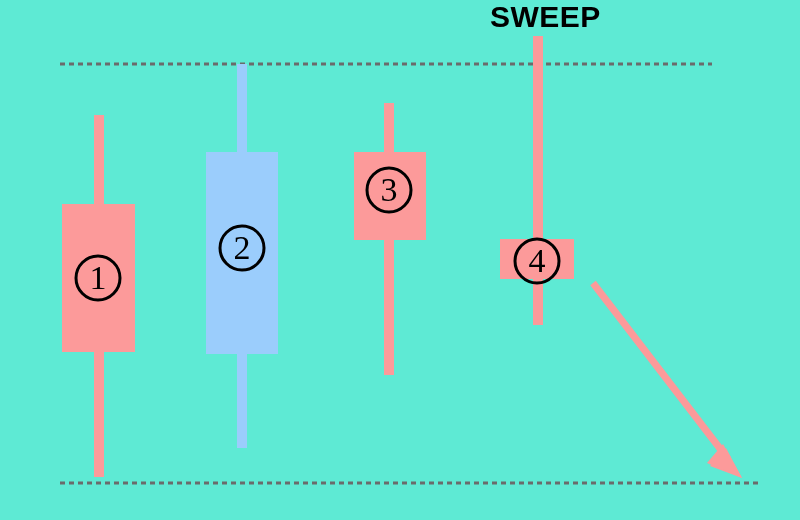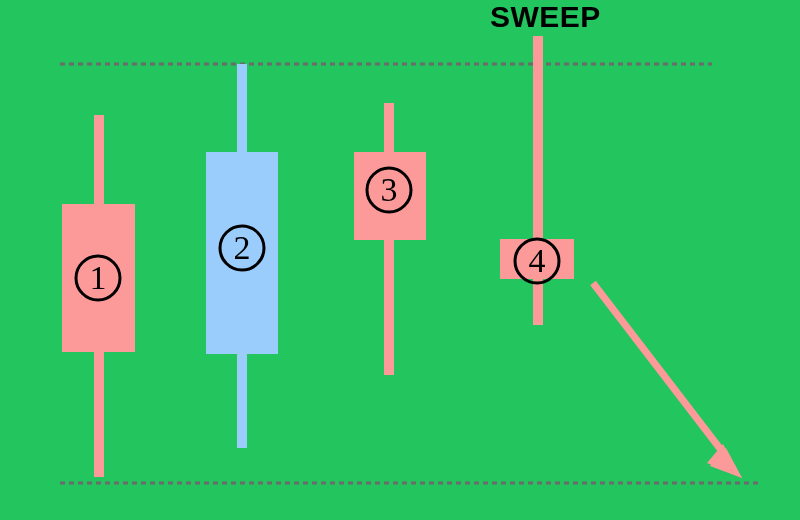--- a/index.html
+++ b/index.html
@@ -7,21 +7,21 @@
     padding: 0;
     background: #ffffff;
   }
   body {
     font-family: "Liberation Sans", sans-serif;
   }
   #stage {
     position: relative;
     width: 800px;
     height: 520px;
-    background: #22c55e;
+    background: #5eead4;
     overflow: hidden;
   }
   .svg-layer {
     position: absolute;
     left: 0;
     top: 0;
     width: 800px;
     height: 520px;
   }
   .sweep-label {

